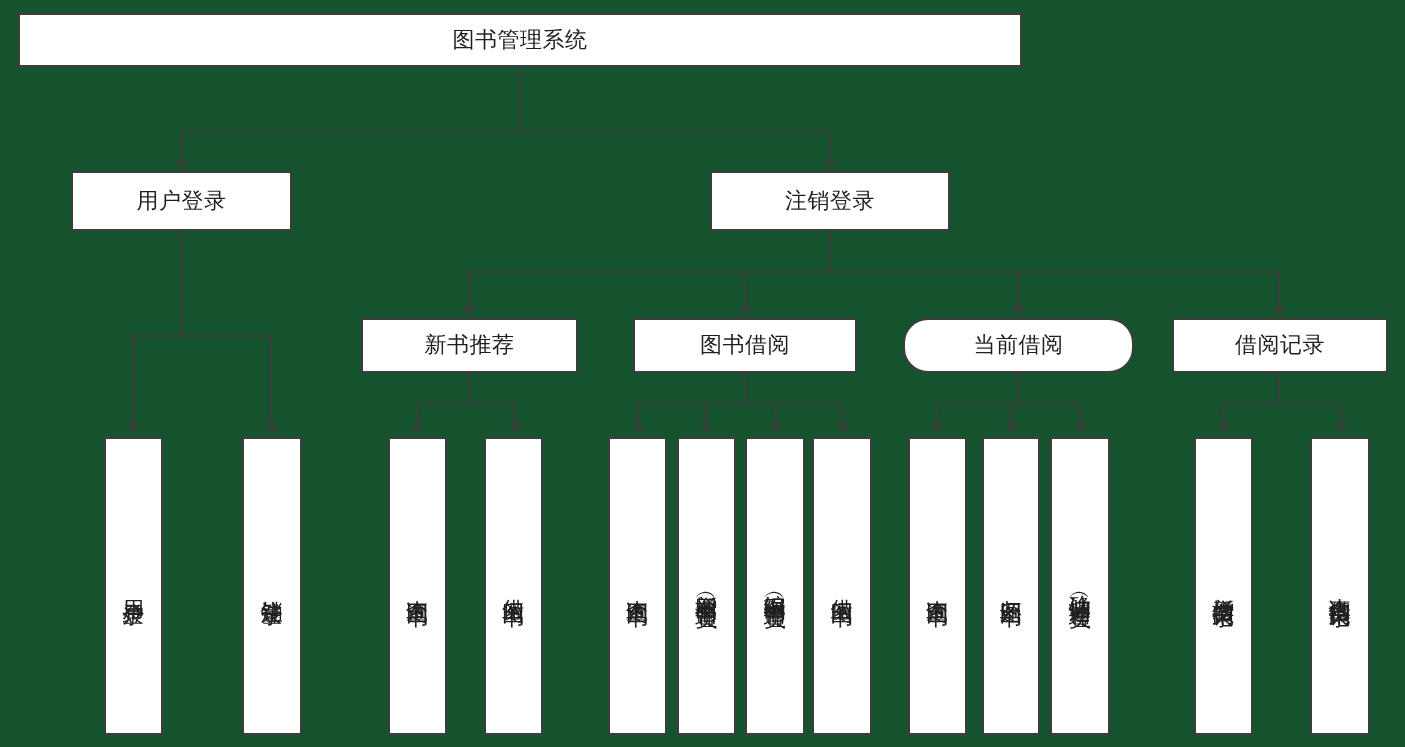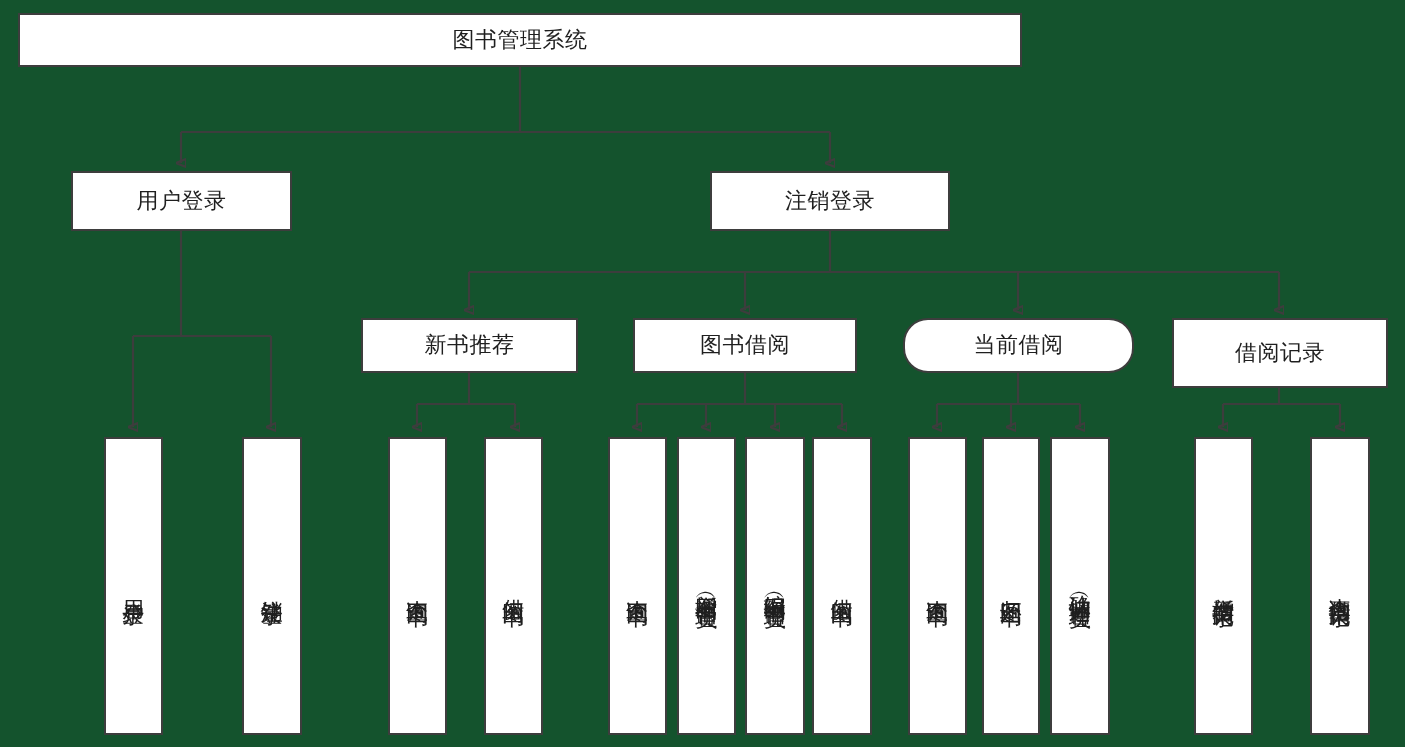--- a/index.html
+++ b/index.html
@@ -148,21 +148,21 @@
   </div>
 
   <div class="node horizontal" style="left:361px; top:318px; width:217px; height:55px;">
     <span>新书推荐</span>
   </div>
 
   <div class="node horizontal" style="left:903px; top:318px; width:231px; height:55px;border-radius:25px;">
     <span>当前借阅</span>
   </div>
 
-  <div class="node horizontal" style="left:1172px; top:318px; width:216px; height:70px;">
+  <div class="node horizontal" style="left:1172px; top:318px; width:216px; height:55px;">
     <span>借阅记录</span>
   </div>
 
   <div class="node vertical" style="left:104px; top:437px; width:59px; height:298px;">
     <span class="vtext">用户登录</span>
   </div>
 
   <div class="node vertical" style="left:242px; top:437px; width:60px; height:298px;">
     <span class="vtext">注销登录</span>
   </div>

